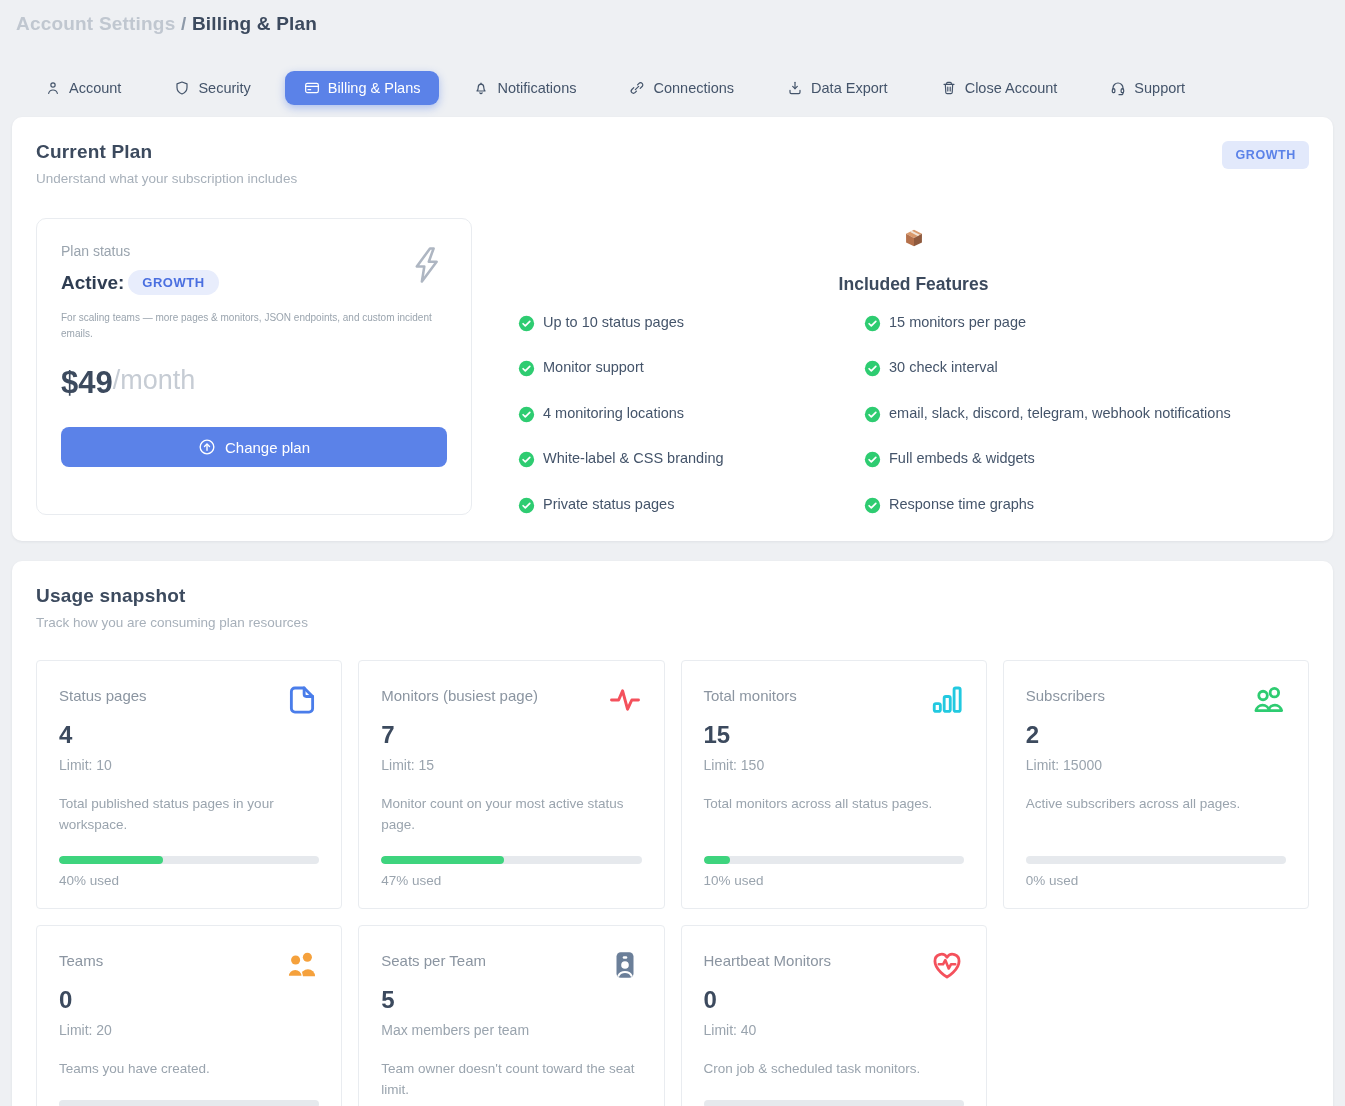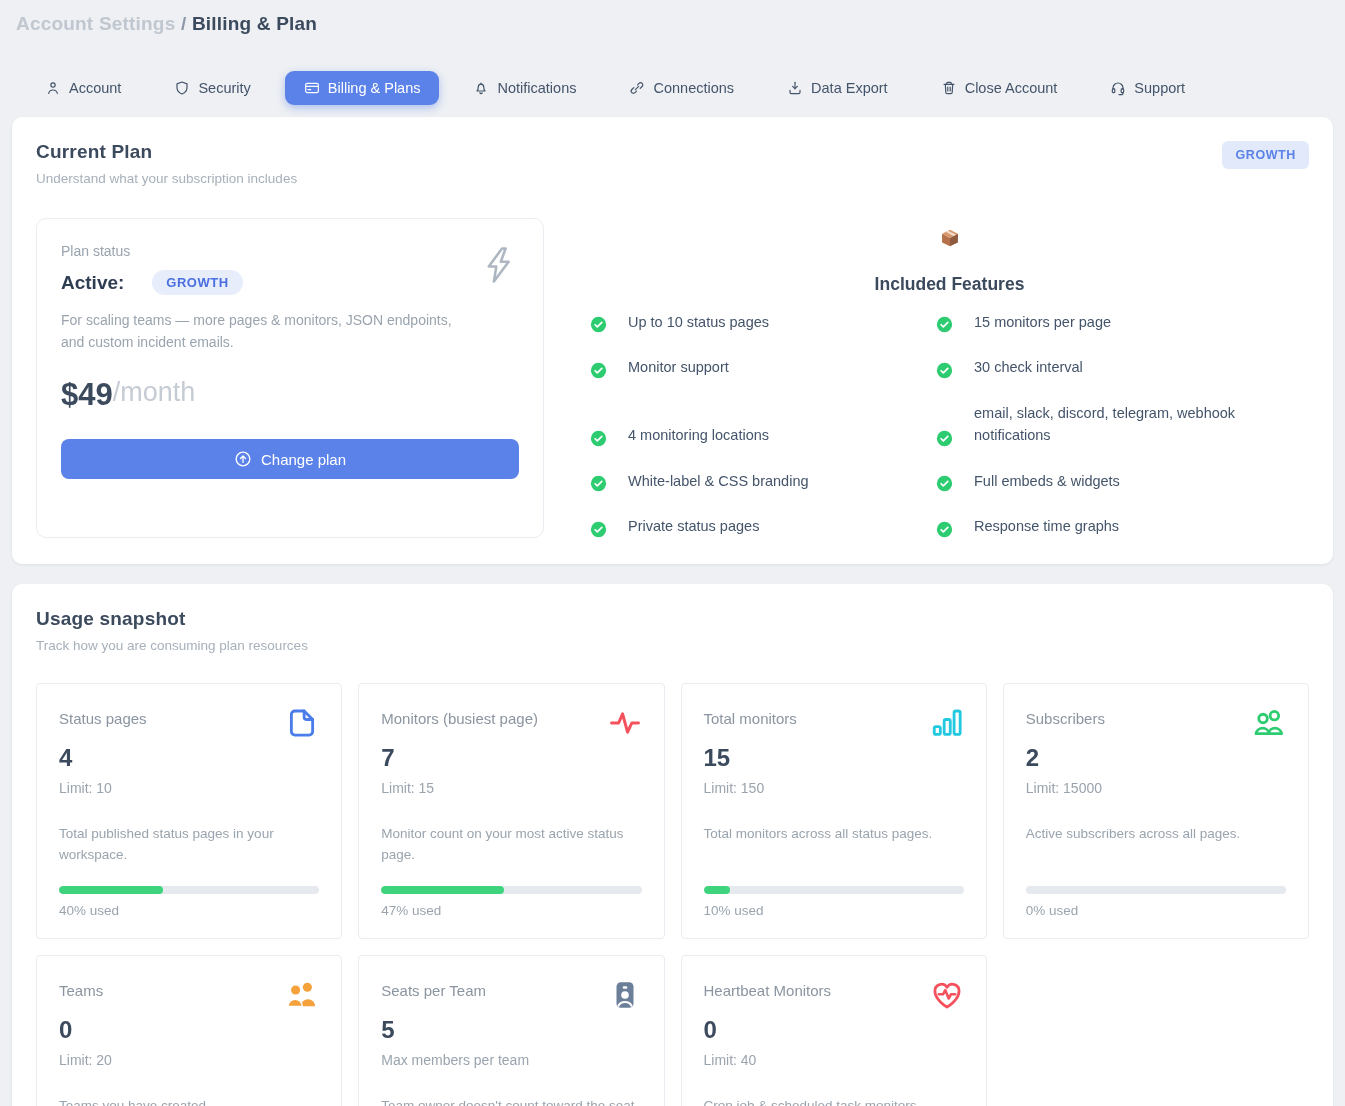--- a/index.html
+++ b/index.html
@@ -42,33 +42,33 @@
   .card-title { font-size: 19px; font-weight: 700; letter-spacing: .2px; }
   .card-sub { font-size: 13.5px; color: #a7b0ba; margin-top: 8px; }
   .plan-badge {
     background: #e2e9fb; color: #5b82e8; font-size: 12.5px; font-weight: 700;
     letter-spacing: .6px; padding: 7px 13px; border-radius: 6px;
   }
 
   
   .plan-row { display: flex; gap: 46px; margin-top: 32px; }
   .status-box {
-    width: 508px; flex: none; position: relative;
+    width: 436px; flex: none; position: relative;
     border: 1px solid #e9ecf0; border-radius: 10px;
     padding: 24px 24px 42px;
   }
   .status-label { font-size: 14px; color: #9aa4ae; }
-  .status-line { display: flex; align-items: center; gap: 28px; margin-top: 11px; }
+  .status-line { display: flex; align-items: center; gap: 4px; margin-top: 11px; }
   .status-active { font-size: 19px; font-weight: 700; color: #2f3d52; }
   .status-pill {
     background: #e8edfc; color: #4a6fe0; font-size: 13px; font-weight: 600;
     letter-spacing: .5px; padding: 5px 14px; border-radius: 999px;
   }
   .status-desc {
-    margin-top: 15px; font-size: 14px; color: #9aa4ae;
+    margin-top: 15px; font-size: 10px; color: #9aa4ae;
     line-height: 1.55; max-width: 410px;
   }
   .price-line { margin-top: 24px; display: flex; align-items: flex-start; }
   .price-amount { font-size: 31px; font-weight: 700; color: #3c4a5e; }
   .price-period { font-size: 27px; color: #c6ccd4; font-weight: 400; }
   .change-btn {
     margin-top: 26px; width: 100%; height: 40px; border: none; cursor: pointer;
     background: #5b82e8; color: #fff; font-size: 15px; font-family: inherit;
     border-radius: 8px; display: flex; align-items: center; justify-content: center; gap: 9px;
   }
@@ -76,35 +76,35 @@
   .bolt { position: absolute; top: 26px; right: 26px; width: 36px; height: 40px; }
 
   
   .features { flex: 1; padding-top: 10px; }
   .features-title { display: flex; align-items: center; gap: 26px; font-size: 17.5px; font-weight: 700; margin-bottom: 16px; flex-direction: column; }
   .features-title svg { width: 20px; height: 20px; }
   .features-grid {
     display: grid; grid-template-columns: 346px 1fr;
     row-gap: 23px; column-gap: 0;
   }
-  .feature { display: flex; align-items: flex-end; gap: 21px; font-size: 14.5px; color: #44546a; line-height: 1.55; padding-right: 30px; }
+  .feature { display: flex; align-items: center; gap: 8px; font-size: 14.5px; color: #44546a; line-height: 1.55; padding-right: 30px; }
   .feature svg { width: 17px; height: 17px; flex: none; margin-top: 2px; }
 
   
   .usage-grid { display: grid; grid-template-columns: repeat(4, 1fr); gap: 16px; margin-top: 30px; }
   .ucard {
     border: 1px solid #e9ecf0; border-radius: 4px;
     padding: 22px 22px 20px; display: flex; flex-direction: column;
   }
   .ucard-top { display: flex; justify-content: space-between; align-items: flex-start; }
   .ucard-title { font-size: 15px; color: #8b95a1; padding-top: 4px; }
   .ucard-top svg { width: 34px; height: 34px; flex: none; }
   .ucard-value { font-size: 24px; font-weight: 700; color: #3c4a5e; margin-top: 4px; }
   .ucard-limit { font-size: 14px; color: #9aa4ae; margin-top: 8px; }
-  .ucard-desc { font-size: 13.5px; color: #9aa4ae; line-height: 1.55; margin-top: 28px; }
+  .ucard-desc { font-size: 13.5px; color: #9aa4ae; line-height: 1.55; margin-top: 21px; }
   .bar-wrap { margin-top: auto; padding-top: 20px; }
   .bar-track { height: 8px; background: #e6e9ed; border-radius: 4px; overflow: hidden; }
   .bar-fill { height: 100%; background: #3ed47e; border-radius: 4px; width: 0; }
   .bar-label { font-size: 13.5px; color: #9aa4ae; margin-top: 9px; }
 </style>
 </head>
 <body>
 
 <div class="page">
 

